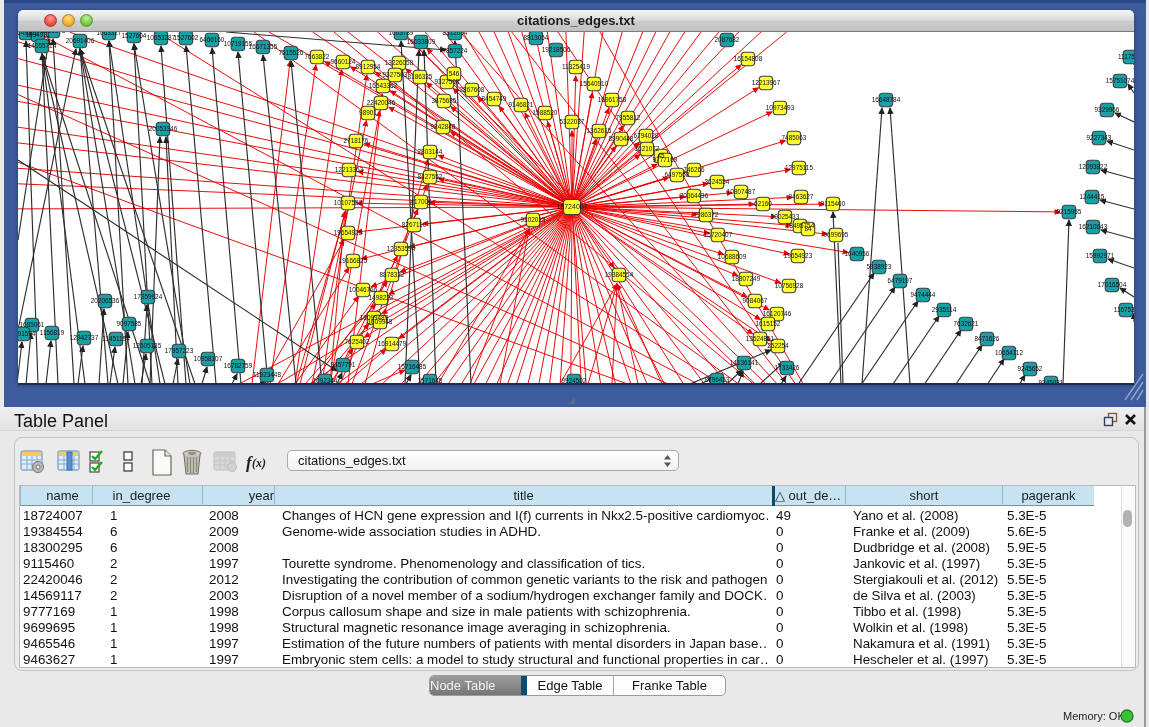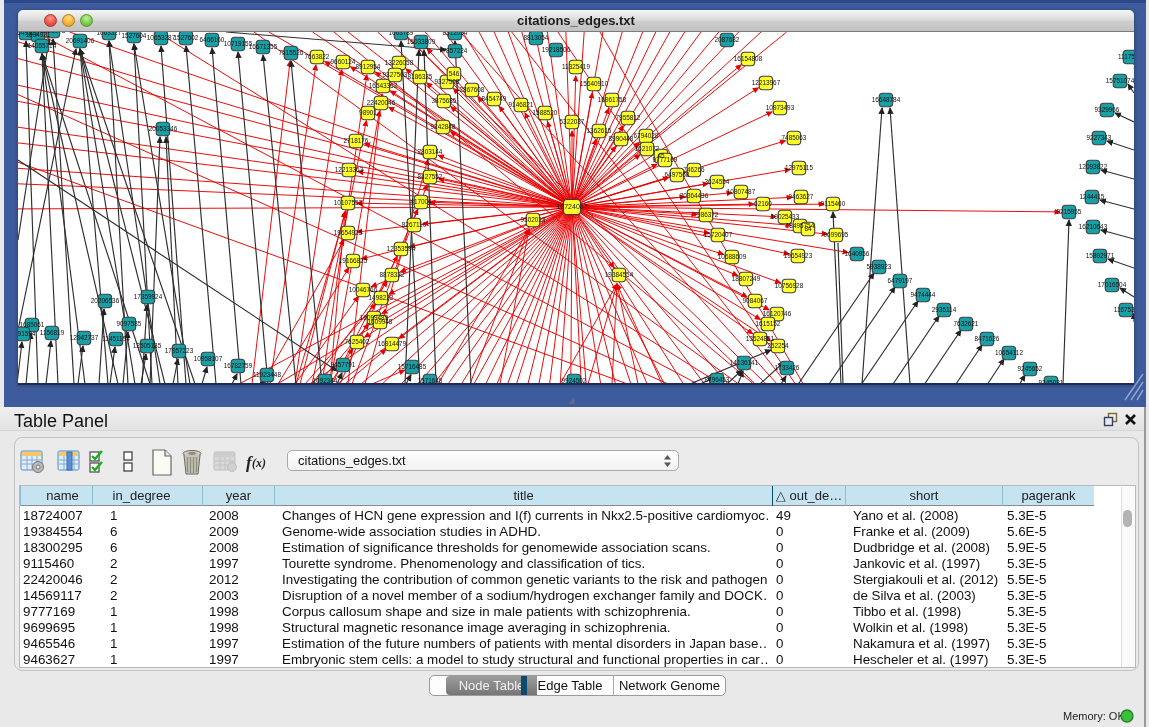--- a/index.html
+++ b/index.html
@@ -651,23 +651,23 @@
  <svg style="position:absolute;right:5px;top:3px" width="11" height="14">
       <path d="M5.5 1 L9 5.5 L2 5.5 Z" fill="#555"></path>
       <path d="M5.5 13 L9 8.5 L2 8.5 Z" fill="#555"></path>
     </svg>
 </div>
 
 <div style="position:absolute;left:19px;top:485px;width:1117px;height:183px;background:#fff;border:1px solid #b9b9b9;font-size:13.4px;color:#111">
  <div style="position:absolute;left:0;top:0;width:1074px;height:20px;background:#c6e3f2;border-bottom:1px solid #8a8a8a;font-size:13px;color:#222">
       <div style="position:absolute;left:0px;top:0;width:84px;height:20px;border-left:1px solid #8fbbd3;text-align:center;line-height:20px;overflow:hidden">name</div>
       <div style="position:absolute;left:72px;top:0;width:98px;height:20px;border-left:1px solid #8fbbd3;text-align:center;line-height:20px;overflow:hidden">in_degree</div>
-      <div style="position:absolute;left:182px;top:0;width:72px;height:20px;border-left:1px solid #8fbbd3;text-align:center;line-height:20px;overflow:hidden">year</div>
+      <div style="position:absolute;left:182px;top:0;width:72px;height:20px;border-left:1px solid #8fbbd3;text-align:right;line-height:20px;overflow:hidden">year</div>
       <div style="position:absolute;left:254px;top:0;width:498px;height:20px;border-left:1px solid #8fbbd3;text-align:center;line-height:20px;overflow:hidden">title</div>
-      <div style="position:absolute;left:752px;top:0;width:73px;height:20px;border-left:1px solid #0c4a6e;text-align:center;line-height:20px;overflow:hidden">△ out_de…</div>
+      <div style="position:absolute;left:752px;top:0;width:73px;height:20px;border-left:3px solid #0c4a6e;line-height:20px;overflow:hidden">△ out_de…</div>
       <div style="position:absolute;left:825px;top:0;width:157px;height:20px;border-left:1px solid #8fbbd3;text-align:center;line-height:20px;overflow:hidden">short</div>
       <div style="position:absolute;left:982px;top:0;width:92px;height:20px;border-left:1px solid #8fbbd3;text-align:center;line-height:20px;overflow:hidden">pagerank</div>
     </div>
  <div style="position:absolute;left:0;top:22px;width:1074px;height:16px">
       <div style="position:absolute;left:3px;top:0;width:77px;height:16px;line-height:16px;white-space:nowrap;overflow:hidden">18724007</div>
       <div style="position:absolute;left:90px;top:0;width:88px;height:16px;line-height:16px;white-space:nowrap;overflow:hidden">1</div>
       <div style="position:absolute;left:189px;top:0;width:61px;height:16px;line-height:16px;white-space:nowrap;overflow:hidden">2008</div>
       <div style="position:absolute;left:262px;top:0;width:486px;height:16px;line-height:16px;white-space:nowrap;overflow:hidden">Changes of HCN gene expression and I(f) currents in Nkx2.5‑positive cardiomyoc…</div>
       <div style="position:absolute;left:756px;top:0;width:65px;height:16px;line-height:16px;white-space:nowrap;overflow:hidden">49</div>
       <div style="position:absolute;left:833px;top:0;width:145px;height:16px;line-height:16px;white-space:nowrap;overflow:hidden">Yano et al. (2008)</div>
@@ -679,21 +679,20 @@
       <div style="position:absolute;left:189px;top:0;width:61px;height:16px;line-height:16px;white-space:nowrap;overflow:hidden">2009</div>
       <div style="position:absolute;left:262px;top:0;width:486px;height:16px;line-height:16px;white-space:nowrap;overflow:hidden">Genome‑wide association studies in ADHD.</div>
       <div style="position:absolute;left:756px;top:0;width:65px;height:16px;line-height:16px;white-space:nowrap;overflow:hidden">0</div>
       <div style="position:absolute;left:833px;top:0;width:145px;height:16px;line-height:16px;white-space:nowrap;overflow:hidden">Franke et al. (2009)</div>
       <div style="position:absolute;left:987px;top:0;width:83px;height:16px;line-height:16px;white-space:nowrap;overflow:hidden">5.6E‑5</div>
     </div>
     <div style="position:absolute;left:0;top:54px;width:1074px;height:16px">
       <div style="position:absolute;left:3px;top:0;width:77px;height:16px;line-height:16px;white-space:nowrap;overflow:hidden">18300295</div>
       <div style="position:absolute;left:90px;top:0;width:88px;height:16px;line-height:16px;white-space:nowrap;overflow:hidden">6</div>
       <div style="position:absolute;left:189px;top:0;width:61px;height:16px;line-height:16px;white-space:nowrap;overflow:hidden">2008</div>
-      <div style="position:absolute;left:262px;top:0;width:486px;height:16px;line-height:16px;white-space:nowrap;overflow:hidden">Estimation of significance thresholds for genomewide association scans.</div>
       <div style="position:absolute;left:756px;top:0;width:65px;height:16px;line-height:16px;white-space:nowrap;overflow:hidden">0</div>
       <div style="position:absolute;left:833px;top:0;width:145px;height:16px;line-height:16px;white-space:nowrap;overflow:hidden">Dudbridge et al. (2008)</div>
       <div style="position:absolute;left:987px;top:0;width:83px;height:16px;line-height:16px;white-space:nowrap;overflow:hidden">5.9E‑5</div>
     </div>
     <div style="position:absolute;left:0;top:70px;width:1074px;height:16px">
       <div style="position:absolute;left:3px;top:0;width:77px;height:16px;line-height:16px;white-space:nowrap;overflow:hidden">9115460</div>
       <div style="position:absolute;left:90px;top:0;width:88px;height:16px;line-height:16px;white-space:nowrap;overflow:hidden">2</div>
       <div style="position:absolute;left:189px;top:0;width:61px;height:16px;line-height:16px;white-space:nowrap;overflow:hidden">1997</div>
       <div style="position:absolute;left:262px;top:0;width:486px;height:16px;line-height:16px;white-space:nowrap;overflow:hidden">Tourette syndrome. Phenomenology and classification of tics.</div>
       <div style="position:absolute;left:756px;top:0;width:65px;height:16px;line-height:16px;white-space:nowrap;overflow:hidden">0</div>
@@ -735,39 +734,39 @@
       <div style="position:absolute;left:756px;top:0;width:65px;height:16px;line-height:16px;white-space:nowrap;overflow:hidden">0</div>
       <div style="position:absolute;left:833px;top:0;width:145px;height:16px;line-height:16px;white-space:nowrap;overflow:hidden">Wolkin et al. (1998)</div>
       <div style="position:absolute;left:987px;top:0;width:83px;height:16px;line-height:16px;white-space:nowrap;overflow:hidden">5.3E‑5</div>
     </div>
     <div style="position:absolute;left:0;top:150px;width:1074px;height:16px">
       <div style="position:absolute;left:3px;top:0;width:77px;height:16px;line-height:16px;white-space:nowrap;overflow:hidden">9465546</div>
       <div style="position:absolute;left:90px;top:0;width:88px;height:16px;line-height:16px;white-space:nowrap;overflow:hidden">1</div>
       <div style="position:absolute;left:189px;top:0;width:61px;height:16px;line-height:16px;white-space:nowrap;overflow:hidden">1997</div>
       <div style="position:absolute;left:262px;top:0;width:486px;height:16px;line-height:16px;white-space:nowrap;overflow:hidden">Estimation of the future numbers of patients with mental disorders in Japan base…</div>
       <div style="position:absolute;left:756px;top:0;width:65px;height:16px;line-height:16px;white-space:nowrap;overflow:hidden">0</div>
-      <div style="position:absolute;left:833px;top:0;width:145px;height:16px;line-height:16px;white-space:nowrap;overflow:hidden">Nakamura et al. (1997)</div>
+      <div style="position:absolute;left:833px;top:0;width:145px;height:16px;line-height:16px;white-space:nowrap;overflow:hidden">Nakamura et al. (1991)</div>
       <div style="position:absolute;left:987px;top:0;width:83px;height:16px;line-height:16px;white-space:nowrap;overflow:hidden">5.3E‑5</div>
     </div>
     <div style="position:absolute;left:0;top:166px;width:1074px;height:16px">
       <div style="position:absolute;left:3px;top:0;width:77px;height:16px;line-height:16px;white-space:nowrap;overflow:hidden">9463627</div>
       <div style="position:absolute;left:90px;top:0;width:88px;height:16px;line-height:16px;white-space:nowrap;overflow:hidden">1</div>
       <div style="position:absolute;left:189px;top:0;width:61px;height:16px;line-height:16px;white-space:nowrap;overflow:hidden">1997</div>
       <div style="position:absolute;left:262px;top:0;width:486px;height:16px;line-height:16px;white-space:nowrap;overflow:hidden">Embryonic stem cells: a model to study structural and functional properties in car…</div>
       <div style="position:absolute;left:756px;top:0;width:65px;height:16px;line-height:16px;white-space:nowrap;overflow:hidden">0</div>
       <div style="position:absolute;left:833px;top:0;width:145px;height:16px;line-height:16px;white-space:nowrap;overflow:hidden">Hescheler et al. (1997)</div>
       <div style="position:absolute;left:987px;top:0;width:83px;height:16px;line-height:16px;white-space:nowrap;overflow:hidden">5.3E‑5</div>
     </div>
  <div style="position:absolute;left:1101px;top:1px;width:14px;height:180px;background:#fafafa;border-left:1px solid #e0e0e0"></div>
  <div style="position:absolute;left:1103px;top:24px;width:9px;height:17px;background:#b3b3b3;border-radius:5px"></div>
 </div>
 
 <div style="position:absolute;left:429px;top:675px;width:297px;height:21px;border:1px solid #9b9b9b;border-radius:5px;background:#fdfdfd;font-size:13px">
- <div style="position:absolute;left:16px;top:0;width:91px;height:19px;background:linear-gradient(#9d9d9d,#757575);border-radius:4px 0 0 4px;color:#f3f3f3;text-align:center;line-height:19px">Node Table</div>
+ <div style="position:absolute;left:0;top:0;width:91px;height:19px;background:linear-gradient(#9d9d9d,#757575);border-radius:4px 0 0 4px;color:#f3f3f3;text-align:left;line-height:19px">Node Table</div>
  <div style="position:absolute;left:91px;top:0;width:92px;height:19px;border-left:6px solid #0c4a6e;color:#111;text-align:center;line-height:19px">Edge Table</div>
- <div style="position:absolute;left:183px;top:0;width:112px;height:19px;border-left:1px solid #aaa;color:#111;text-align:center;line-height:19px">Network Genome</div>
+ <div style="position:absolute;left:183px;top:0;width:112px;height:19px;border-left:1px solid #aaa;color:#111;text-align:center;line-height:19px">Franke Table</div>
 </div>
 
 <div style="position:absolute;left:1144px;top:407px;width:2px;height:320px;background:#9a9a9a"></div>
 
 <div style="position:absolute;left:1063px;top:710px;font-size:11px;color:#222">Memory: OK</div>
 <svg style="position:absolute;left:1120px;top:709px" width="14" height="14">
     <circle cx="7" cy="7" r="6" fill="#35c435" stroke="#2c7a2c" stroke-width="1.3"></circle>
   </svg>
 </body></html>

